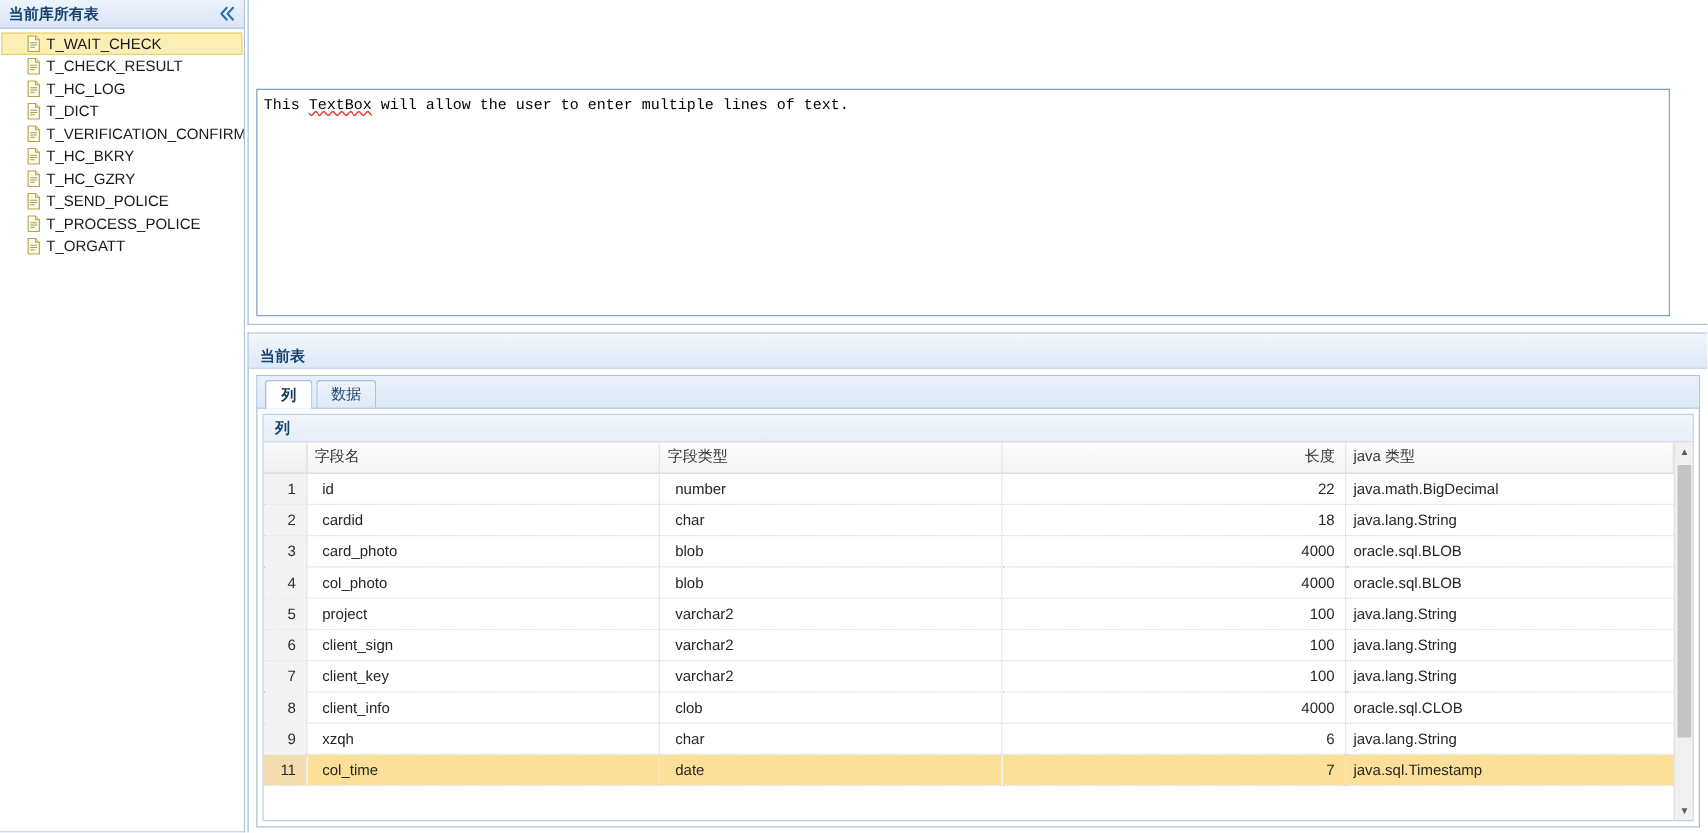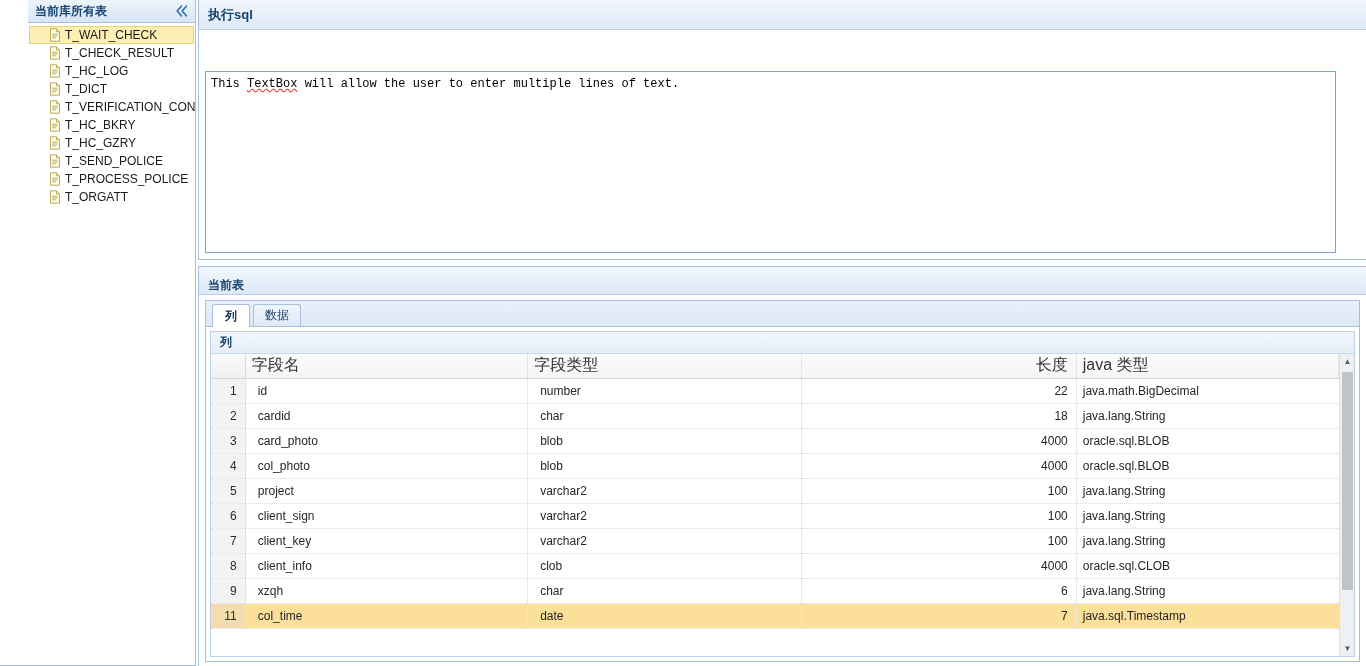--- a/index.html
+++ b/index.html
@@ -24,21 +24,20 @@
   #left-panel {
     position: absolute;
     left: 0; top: 0;
     width: 196px; height: 666px;
     background: #ffffff;
     border: 1px solid #a8c0dd;
     border-left: none;
     border-top: none;
     display: flex;
     flex-direction: column;
-    padding-left: 28px;
   }
   #left-header {
     height: 23px;
     flex: 0 0 23px;
     background: linear-gradient(to bottom, #eef4fb 0%, #e2ecf8 50%, #d9e6f6 100%);
     border-bottom: 1px solid #a8c0dd;
     display: flex;
     align-items: center;
     padding: 0 4px 0 7px;
     position: relative;
@@ -273,21 +272,21 @@
   }
   table.grid th {
     height: 24px;
     background: linear-gradient(to bottom, #fcfcfc 0%, #f4f4f4 100%);
     border-bottom: 1px solid #d5d5d5;
     border-right: 1px solid #e6e6e6;
     font-weight: normal;
     color: #333333;
     text-align: left;
     padding: 0 6px;
-    font-size: 16px;
+    font-size: 12px;
   }
   table.grid th.num { text-align: right; padding-right: 8px; }
   table.grid th.rownum {
     background: linear-gradient(to bottom, #fafafa 0%, #f0f0f0 100%);
     border-right: 1px solid #dcdcdc;
   }
   table.grid td {
     height: 25px;
     border-bottom: 1px dotted #d9d9d9;
     padding: 0 6px;
@@ -451,23 +450,20 @@
             </svg>
         </span>
         <span class="tree-label">T_ORGATT</span>
       </div>
     </div>
   </div>
 
   <div id="right-side">
 
     <div id="sql-panel">
-      <div id="sql-header">
-        <span id="sql-header-title">执行sql</span>
-      </div>
       <div id="sql-editor-wrap">
         <div id="sql-text"><span>This </span><span class="spell-err">TextBox</span><span> will allow the user to enter multiple lines of text.</span></div>
       </div>
     </div>
 
     <div id="cur-panel">
       <div id="cur-header">
         <span id="cur-header-title">当前表</span>
       </div>
 

